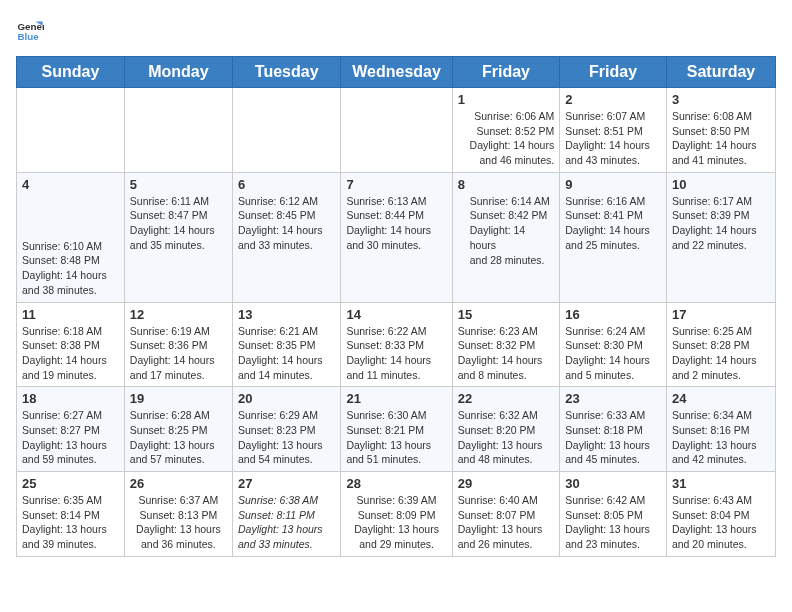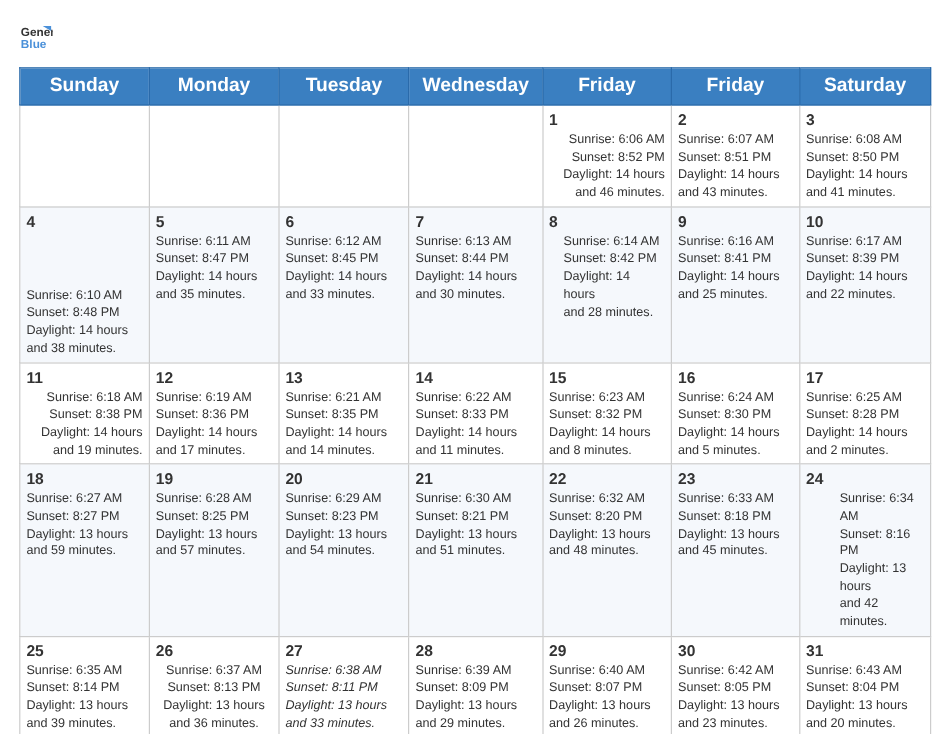--- a/index.html
+++ b/index.html
@@ -181,21 +181,21 @@
           <div class="day-number">10</div>
           <div class="day-info" style="white-space: pre-line;">Sunrise: 6:17 AM
 Sunset: 8:39 PM
 Daylight: 14 hours
 and 22 minutes.</div>
         </td>
       </tr>
       <tr>
         <td>
           <div class="day-number">11</div>
-          <div class="day-info" style="white-space: pre-line; text-align: right;">Sunrise: 6:18 AM
+          <div class="day-info" style="white-space: pre-line;">Sunrise: 6:18 AM
 Sunset: 8:38 PM
 Daylight: 14 hours
 and 19 minutes.</div>
         </td>
         <td>
           <div class="day-number">12</div>
           <div class="day-info" style="white-space: pre-line;">Sunrise: 6:19 AM
 Sunset: 8:36 PM
 Daylight: 14 hours
 and 17 minutes.</div>
@@ -274,21 +274,21 @@
         </td>
         <td>
           <div class="day-number">23</div>
           <div class="day-info" style="white-space: pre-line;">Sunrise: 6:33 AM
 Sunset: 8:18 PM
 Daylight: 13 hours
 and 45 minutes.</div>
         </td>
         <td>
           <div class="day-number">24</div>
-          <div class="day-info" style="white-space: pre-line; margin-left: 28px;">Sunrise: 6:34 AM
+          <div class="day-info" style="white-space: pre-line;">Sunrise: 6:34 AM
 Sunset: 8:16 PM
 Daylight: 13 hours
 and 42 minutes.</div>
         </td>
       </tr>
       <tr>
         <td>
           <div class="day-number">25</div>
           <div class="day-info" style="white-space: pre-line;">Sunrise: 6:35 AM
 Sunset: 8:14 PM
@@ -304,21 +304,21 @@
         </td>
         <td>
           <div class="day-number">27</div>
           <div class="day-info" style="white-space: pre-line; font-style: italic;">Sunrise: 6:38 AM
 Sunset: 8:11 PM
 Daylight: 13 hours
 and 33 minutes.</div>
         </td>
         <td>
           <div class="day-number">28</div>
-          <div class="day-info" style="white-space: pre-line;">Sunrise: 6:39 AM
+          <div class="day-info" style="white-space: pre-line; text-align: center;">Sunrise: 6:39 AM
 Sunset: 8:09 PM
 Daylight: 13 hours
 and 29 minutes.</div>
         </td>
         <td>
           <div class="day-number">29</div>
           <div class="day-info" style="white-space: pre-line;">Sunrise: 6:40 AM
 Sunset: 8:07 PM
 Daylight: 13 hours
 and 26 minutes.</div>

